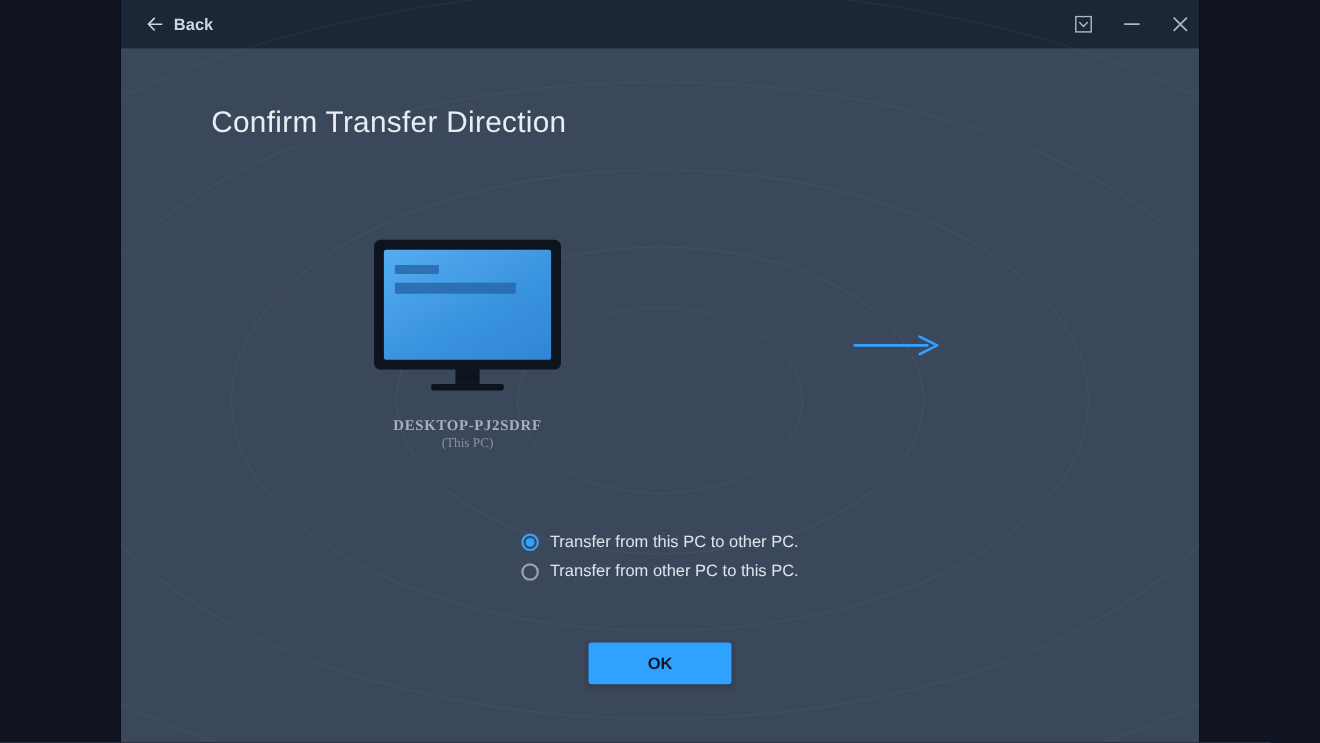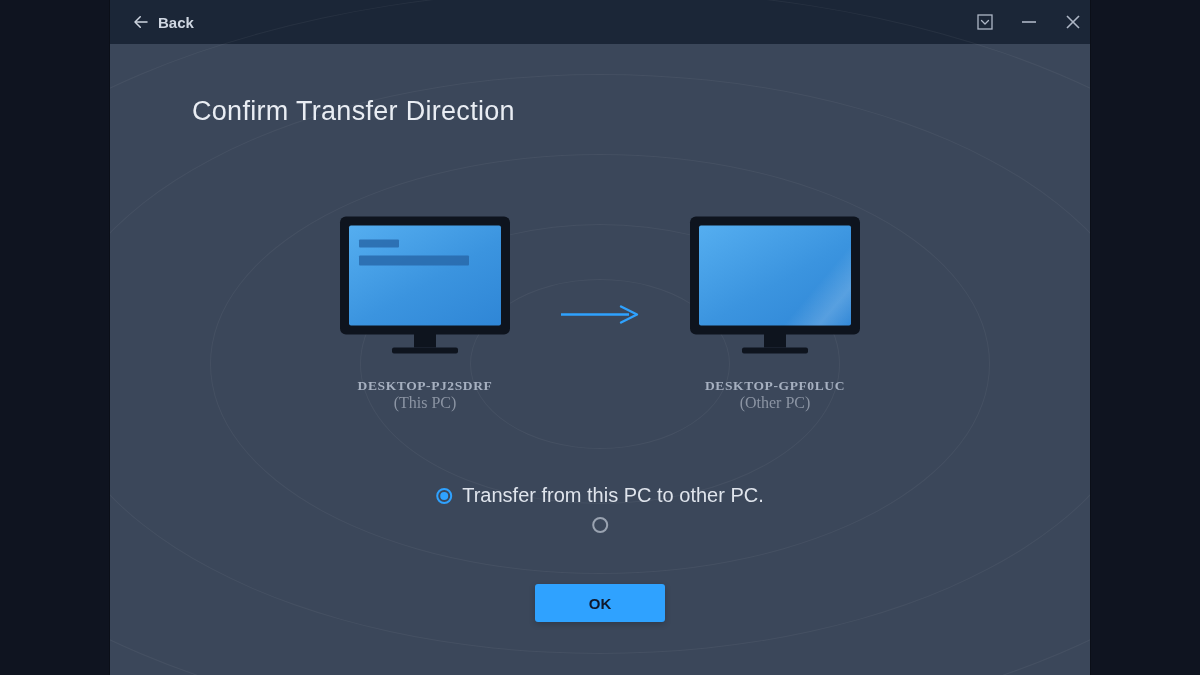--- a/index.html
+++ b/index.html
@@ -65,32 +65,32 @@
   .screen.shine::after {
     content:""; position:absolute; right:-30%; top:-10%; width:80%; height:150%;
     background: linear-gradient(120deg, rgba(255,255,255,0) 40%, rgba(255,255,255,.18) 55%, rgba(255,255,255,0) 70%);
     transform: rotate(10deg);
   }
   .stand {
     width: 22px; height: 14px; background: #0e141e; margin-top: -1px;
   }
   .base { width: 66px; height: 6px; background: #0e141e; border-radius: 2px; }
   .pc-name { margin-top: 24px; font-size: 13.5px; font-weight:600; letter-spacing:.6px; color:#a6b0c0; text-align:center; }
-  .pc-sub  { font-size: 16px; color:#8b94a3; text-align:center; }
+  .pc-sub  { font-size: 12px; color:#8b94a3; text-align:center; }
 
   
   .dir-arrow { width: 90px; display:flex; align-items:center; justify-content:center; }
   .dir-arrow svg { width: 82px; height: 22px; }
 
   
   .options {
     position: absolute; left: 50%; top: 440px; transform: translateX(-50%);
     display:flex; flex-direction:column; gap:10px;
   }
-  .opt { display:flex; align-items:center; gap:10px; cursor:pointer; font-size:20px; color:#dfe4ec;justify-content:center; }
+  .opt { display:flex; align-items:center; gap:10px; cursor:pointer; font-size:15px; color:#dfe4ec; }
   .radio { width:16px; height:16px; border-radius:50%; border:2px solid #9aa3b1; position:relative; flex-shrink:0; }
   .radio.checked { border-color:#2fa2ff; }
   .radio.checked::after { content:""; position:absolute; left:50%; top:50%; width:8px; height:8px; border-radius:50%; background:#2fa2ff; transform:translate(-50%,-50%); }
 
   
   .ok-btn {
     position:absolute; left:50%; top:540px; transform:translateX(-50%);
     width:130px; height:38px; background:#2fa2ff; color:#0f172a; border:none;
     border-radius:3px; font-size:15px; font-weight:600; cursor:pointer;
     box-shadow: 0 2px 6px rgba(0,0,0,.2);
@@ -159,38 +159,30 @@
         <div class="pc-sub">(This PC)</div>
       </div>
 
       <div class="dir-arrow">
         <svg viewBox="0 0 82 22">
           <line x1="2" y1="11" x2="70" y2="11" stroke="#2fa2ff" stroke-width="2.4"></line>
           <polyline points="62 3 78 11 62 19" fill="none" stroke="#2fa2ff" stroke-width="2.4" stroke-linecap="round" stroke-linejoin="round"></polyline>
         </svg>
       </div>
 
-      <div class="monitor-wrap">
-        <div class="monitor">
-          <div class="screen shine"></div>
-        </div>
-        <div class="stand"></div>
-          <div class="base"></div>
-        <div class="pc-name">DESKTOP-GPF0LUC</div>
-        <div class="pc-sub">(Other PC)</div>
-      </div>
 
     </div>
 
     <div class="options">
       <label class="opt">
         <span class="radio checked"></span>
         <span>Transfer from this PC to other PC.</span>
       </label>
       <label class="opt">
         <span class="radio"></span>
+        <span>Transfer from other PC to this PC.</span>
       </label>
     </div>
 
     <button class="ok-btn">OK</button>
 
   </div>
 </div>
 
 </body></html>

